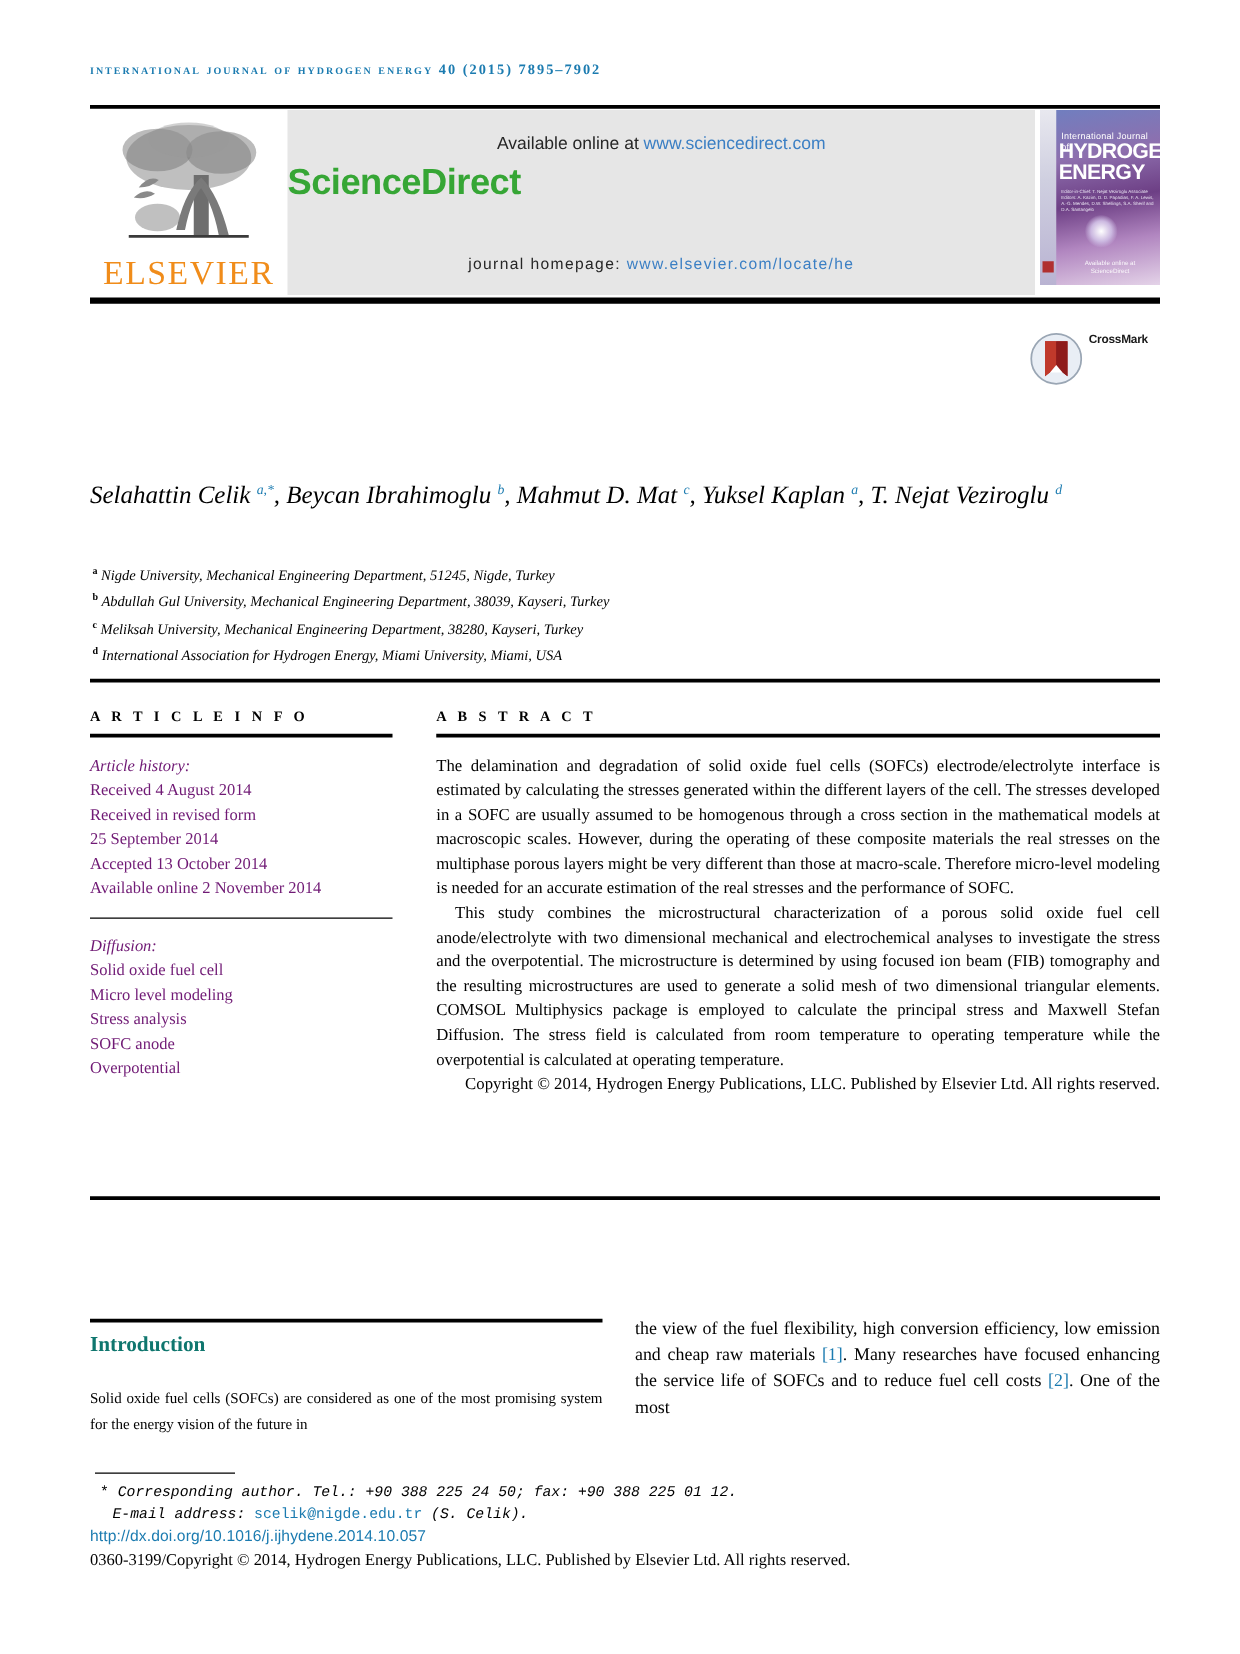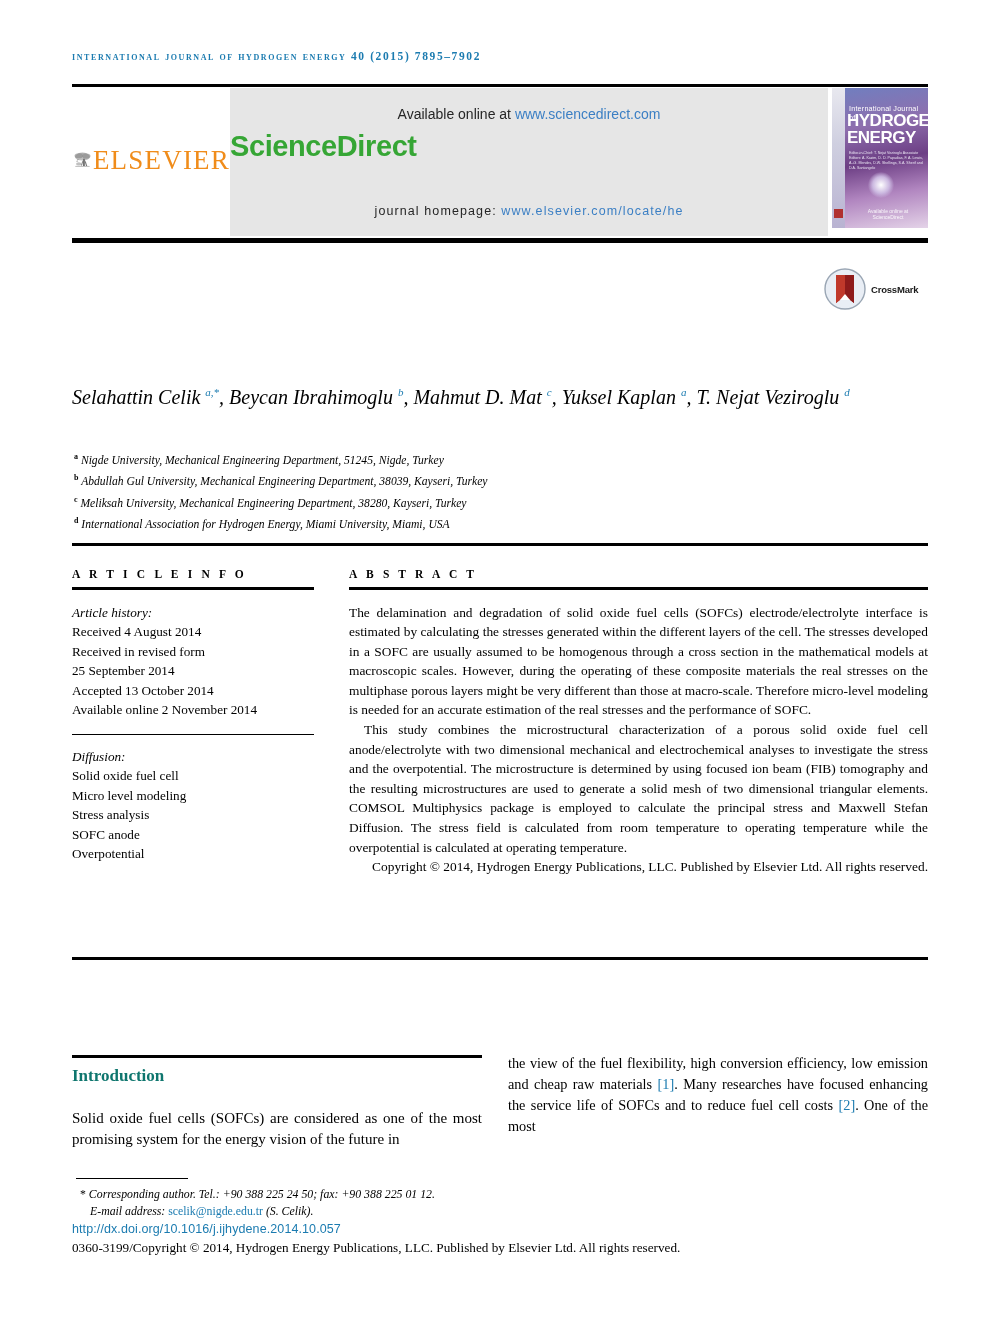--- a/index.html
+++ b/index.html
@@ -62,21 +62,21 @@
     width: 856px;
     height: 148px;
     display: flex;
     align-items: stretch;
   }
   .elsevier-box {
     width: 158px;
     flex: 0 0 158px;
     background: #ffffff;
     display: flex;
-    flex-direction: row;
+    flex-direction: column;
     align-items: center;
     justify-content: flex-end;
     padding-bottom: 4px;
     box-sizing: border-box;
   }
   .tree-svg { display:block; }
   .elsevier-word {
     font-family: "Liberation Serif", serif;
     font-size: 27px;
     letter-spacing: 1.2px;
@@ -196,21 +196,21 @@
     line-height: 34px;
     color: #000;
   }
   .crossmark {
     position: absolute;
     right: 64px;
     top: 266px;
     width: 104px;
     height: 46px;
     display: flex;
-    align-items: center;
+    align-items: flex-start;
     gap: 5px;
   }
   .cm-label {
     font-family: "Liberation Sans", sans-serif;
     font-size: 9.5px;
     font-weight: bold;
     color: #1a1a1a;
     letter-spacing: -0.2px;
   }
 
@@ -284,21 +284,21 @@
   .sec-underline {
     height: 2.5px;
     background: #000;
     margin-top: 7px;
   }
   .info-body {
     margin-top: 13px;
     font-family: "Liberation Serif", serif;
     font-size: 13.2px;
     line-height: 19.5px;
-    color: #000000;
+    color: #701a75;
   }
   .info-body .lead { font-style: italic; }
   .info-sep {
     height: 1.4px;
     background: #000;
     margin: 14px 0 12px 0;
   }
   .abs-body {
     margin-top: 13px;
     font-family: "Liberation Serif", serif;
@@ -328,21 +328,21 @@
     font-weight: bold;
     font-size: 17px;
     color: #0f766e;
   }
   .intro-left {
     position: absolute;
     left: 72px;
     top: 1108px;
     width: 410px;
     font-family: "Liberation Serif", serif;
-    font-size: 15px;
+    font-size: 12px;
     line-height: 21px;
     text-align: justify;
   }
   .intro-right {
     position: absolute;
     left: 508px;
     top: 1053px;
     width: 420px;
     font-family: "Liberation Serif", serif;
     font-size: 14.3px;
@@ -358,21 +358,21 @@
     top: 1178px;
     width: 112px;
     height: 1.3px;
     background: #000;
   }
   .foot-note {
     position: absolute;
     left: 80px;
     top: 1186px;
     width: 620px;
-    font-family: Liberation Serif, serif;
+    font-family: Liberation Mono, monospace;
     font-size: 11.8px;
     line-height: 16.5px;
     font-style: italic;
   }
   .foot-note .star { font-style: normal; }
   .foot-note .plain { font-style: normal; }
   .mail-link { color: #1b7bb0; }
   .doi {
     position: absolute;
     left: 72px;

